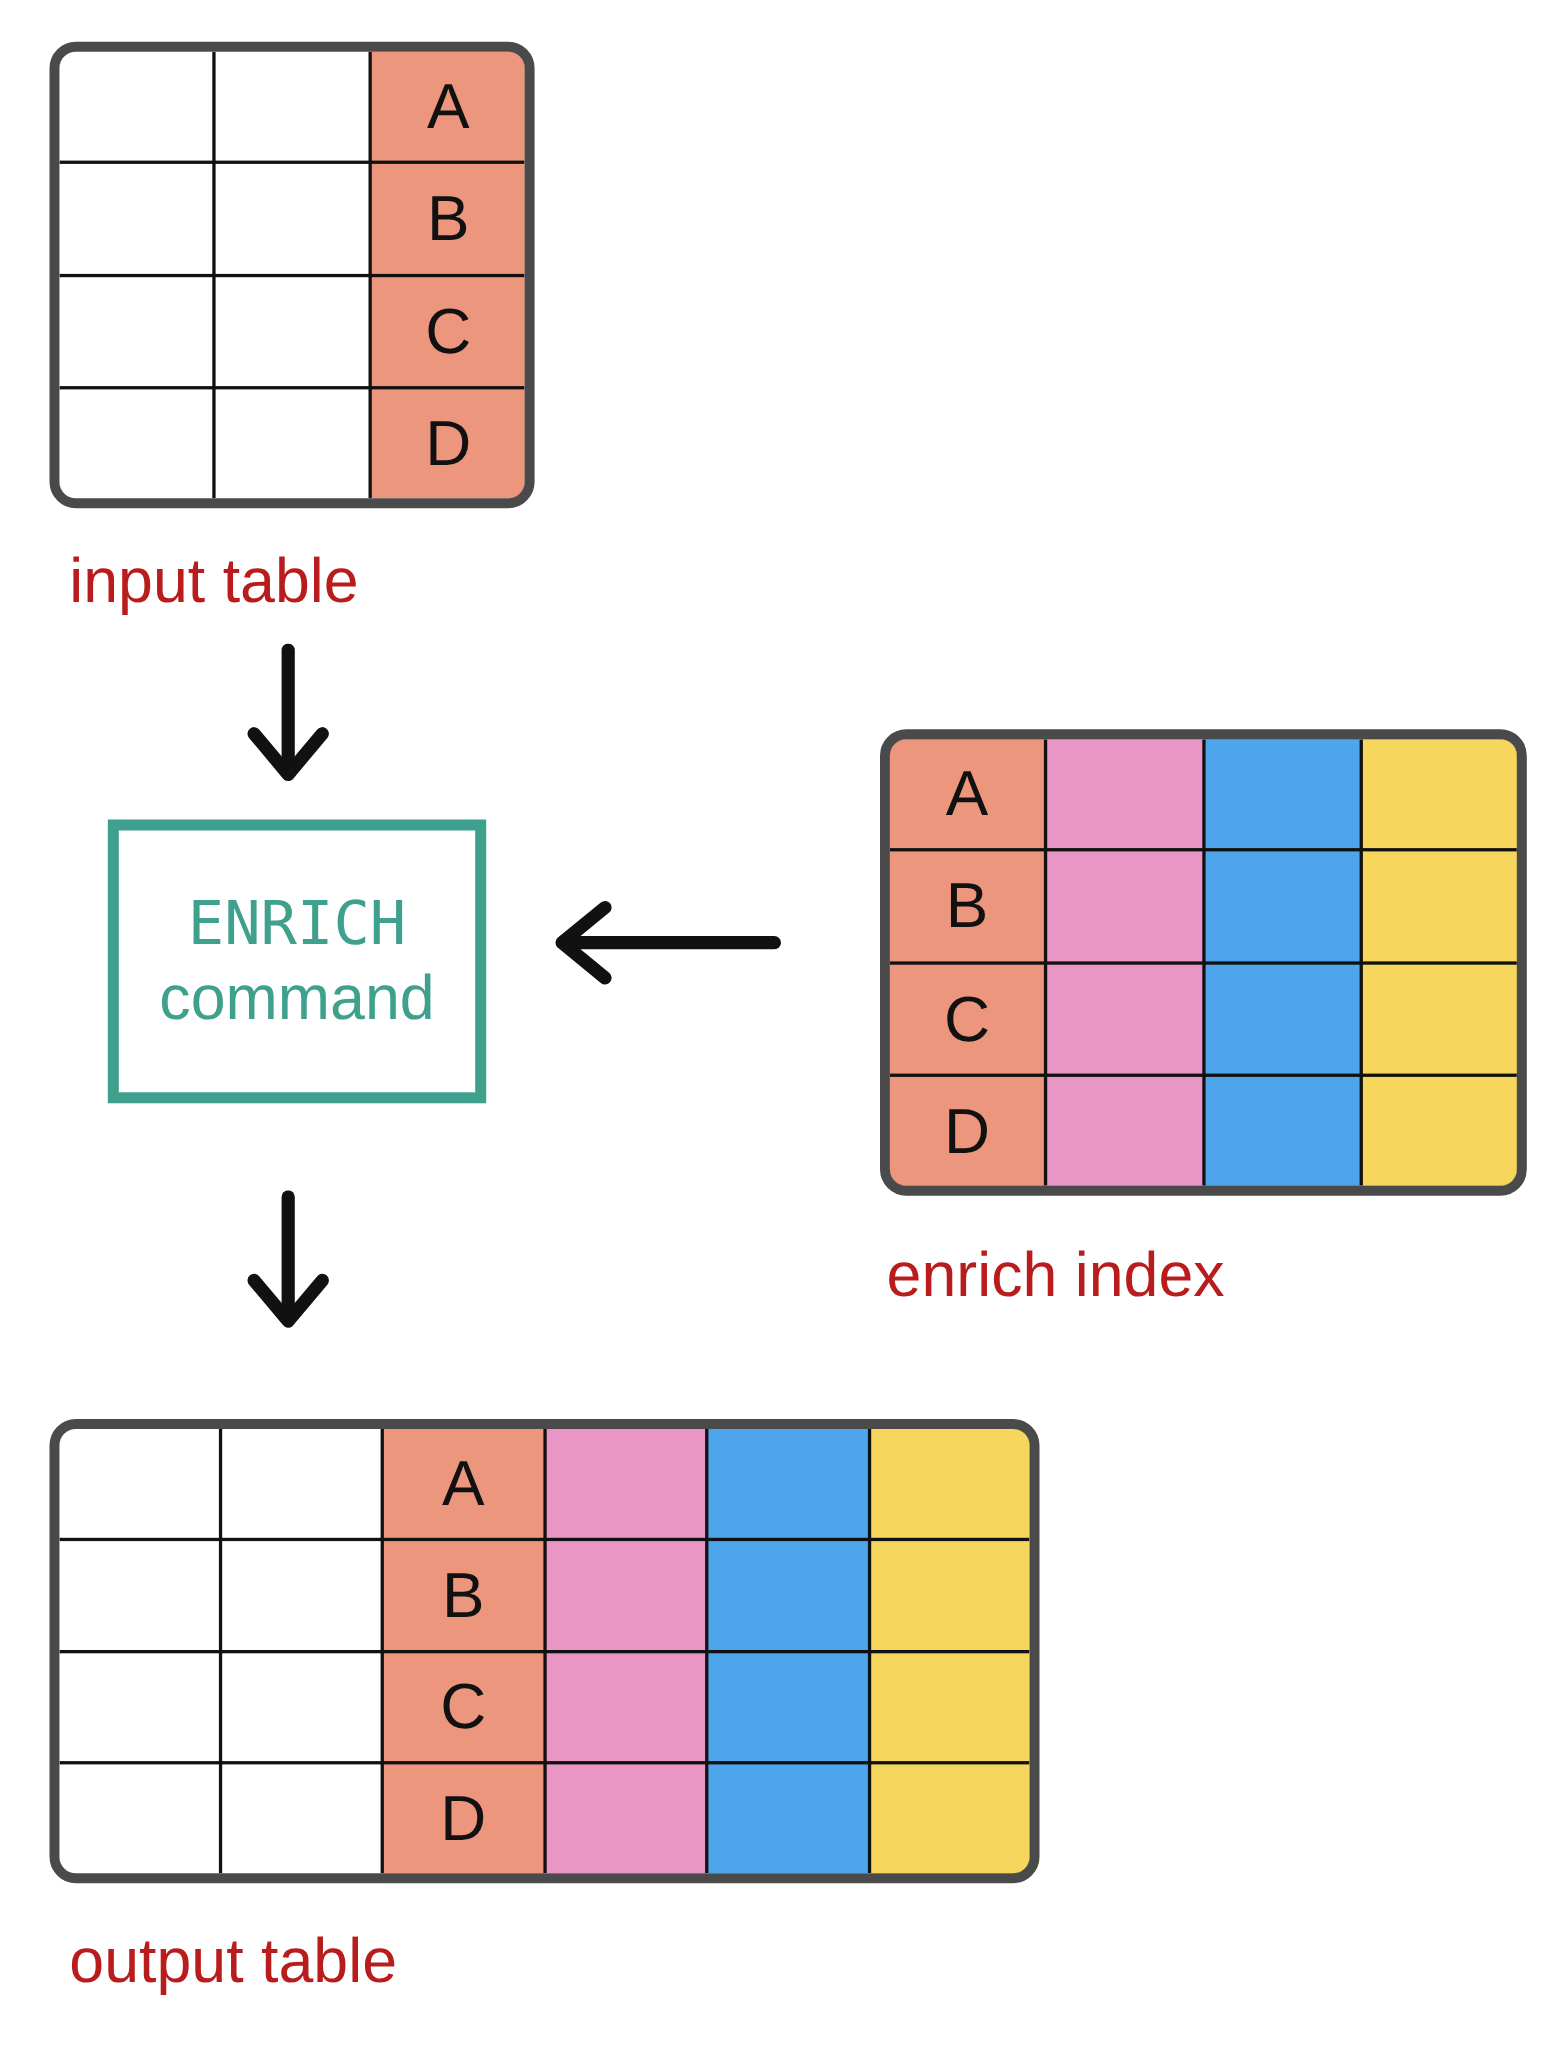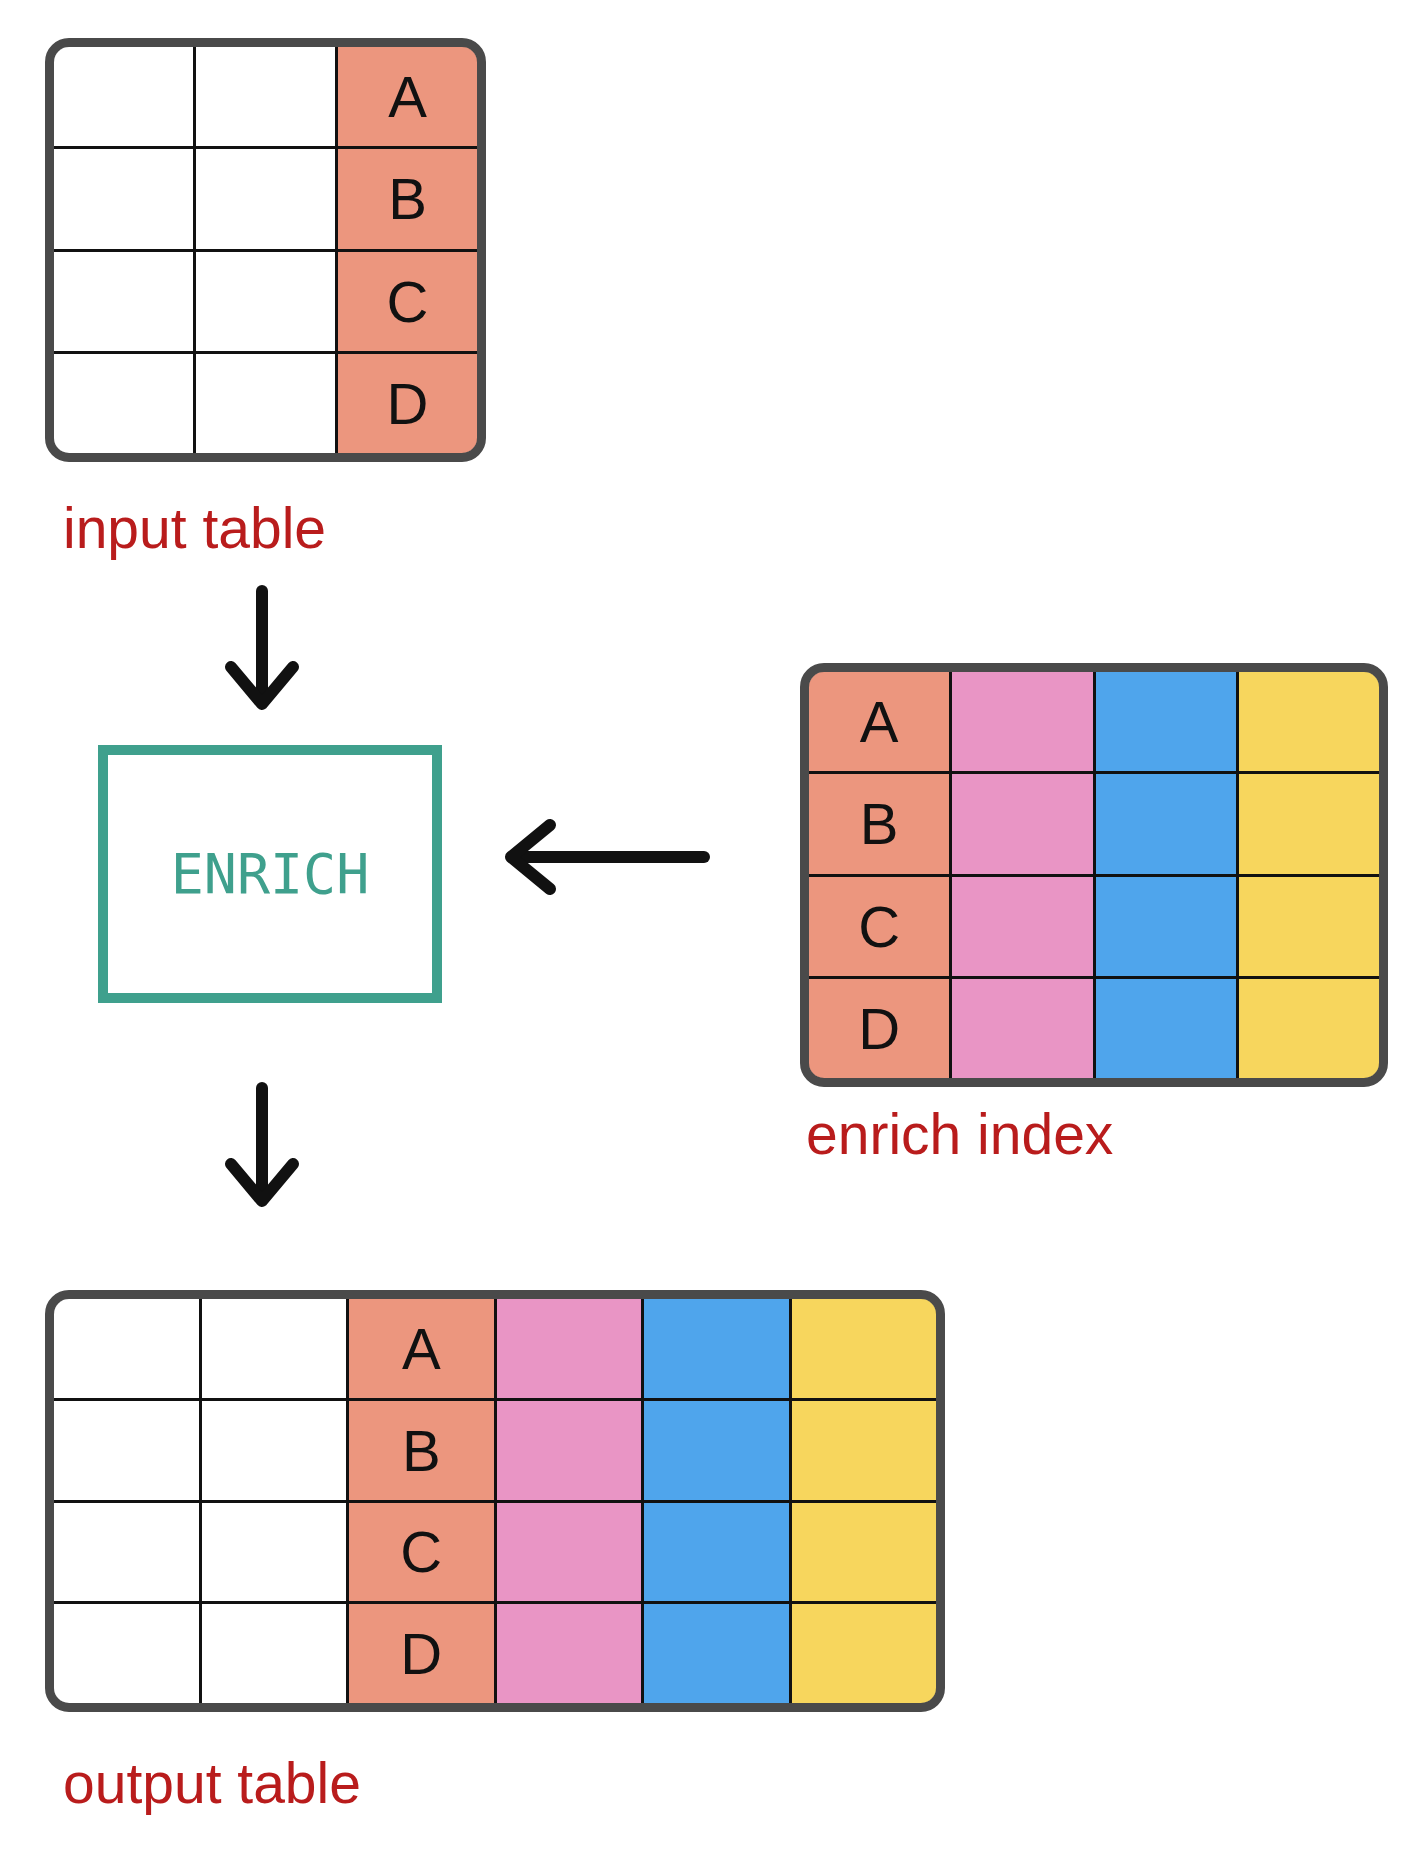--- a/index.html
+++ b/index.html
@@ -74,21 +74,21 @@
     stroke: #111111;
     stroke-width: 12;
     stroke-linecap: round;
     stroke-linejoin: round;
   }
   
   #input-table  { left: 45px;  top: 38px;   width: 441px; height: 424px; }
   #enrich-table { left: 800px; top: 663px;  width: 588px; height: 424px; }
   #output-table { left: 45px;  top: 1290px; width: 900px; height: 422px; }
   #input-label  { left: 63px;  top: 497px; }
-  #enrich-label { left: 806px; top: 1103px; }
+  #enrich-label { left: 806px; top: 1128px; }
   #output-label { left: 63px;  top: 1752px; }
   #arrow-1 { left: 224px; top: 585px; }
   #arrow-2 { left: 498px; top: 818px; }
   #arrow-3 { left: 224px; top: 1082px; }
 </style>
 </head>
 <body>
 
 <div class="page">
 
@@ -110,20 +110,21 @@
   </div>
   <div class="diagram-label" id="input-label">input table</div>
 
   <svg class="arrow-svg" id="arrow-1" width="76" height="128" viewBox="0 0 76 128">
     <path d="M38 6 L38 112"></path>
     <path d="M7 82 L38 119 L69 82"></path>
   </svg>
 
   <div class="enrich-box" style="border-color: rgb(63, 160, 141); color: rgb(63, 160, 141);">
     <div class="mono-line">ENRICH</div>
+    <div class="sans-line">command</div>
   </div>
 
   <svg class="arrow-svg" id="arrow-2" width="212" height="78" viewBox="0 0 212 78">
     <path d="M206 39 L16 39"></path>
     <path d="M52 7 L13 39 L52 71"></path>
   </svg>
 
   <div class="table-box" id="enrich-table">
     <div class="table-grid" style="grid-template-columns: repeat(4, 1fr);">
         <div class="cell" style="background: rgb(236, 150, 126);">A</div>

